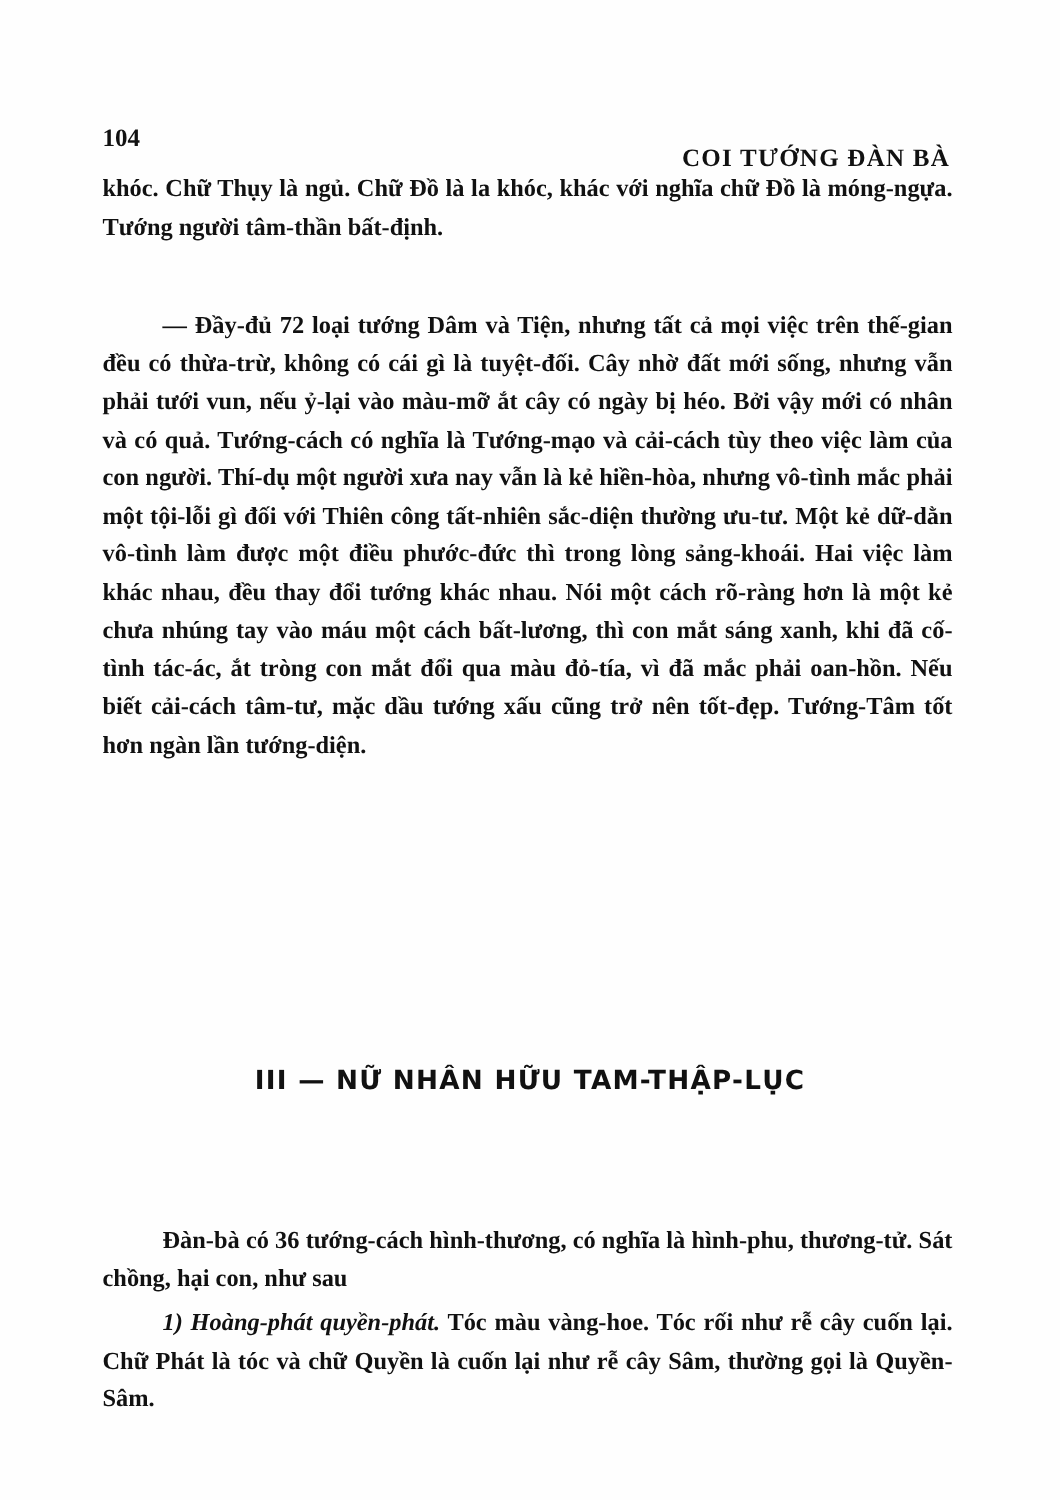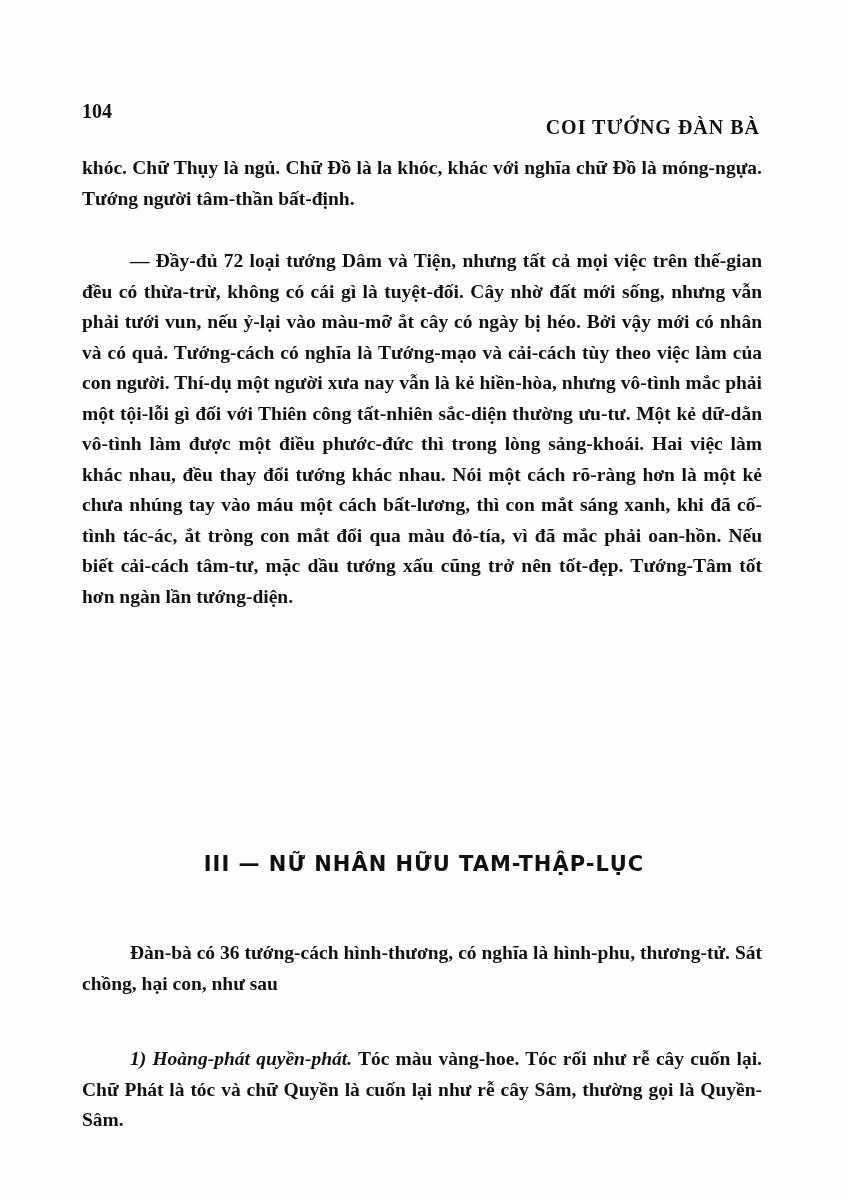--- a/index.html
+++ b/index.html
@@ -5,26 +5,26 @@
   html, body { margin: 0; padding: 0; background: #ffffff; }
   body { width: 848px; height: 1200px; position: relative; overflow: hidden;
          font-family: "DejaVu Serif", serif; color: #111; }
   .page { position: absolute; left: 0; top: 0; width: 848px; height: 1200px; background: #fefefe; }
   .header { position: absolute; top: 100px; left: 82px; right: 88px; height: 24px;
             font-family: "Liberation Serif", serif; font-weight: bold; font-size: 20px; }
   .pnum { position: absolute; left: 0; top: 0; }
   .running { position: absolute; right: 0; top: 0; letter-spacing: 1px; margin-top: 16px; }
   .body { position: absolute; left: 82px; width: 680px; font-family: "Liberation Serif", serif;
           font-weight: bold; font-size: 19.5px; line-height: 30.5px; text-align: justify; }
-  .p1 { top: 153px; }
+  .p1 { top: 137px; }
   .p2 { top: 246px; text-indent: 48px; }
   .heading { position: absolute; top: 846px; left: 0; width: 848px; text-align: center;
              font-family: "DejaVu Sans", sans-serif; font-weight: bold; font-size: 21px;
              line-height: 36px; letter-spacing: 1px; }
-  .p3 { top: 938px; text-indent: 48px; }
+  .p3 { top: 978px; text-indent: 48px; }
   .p4 { top: 1044px; text-indent: 48px; }
   .it { font-style: italic; }
 </style>
 </head>
 <body>
 
 <div class="page">
   <div class="header">
     <span class="pnum">104</span>
     <span class="running">COI TƯỚNG ĐÀN BÀ</span>

